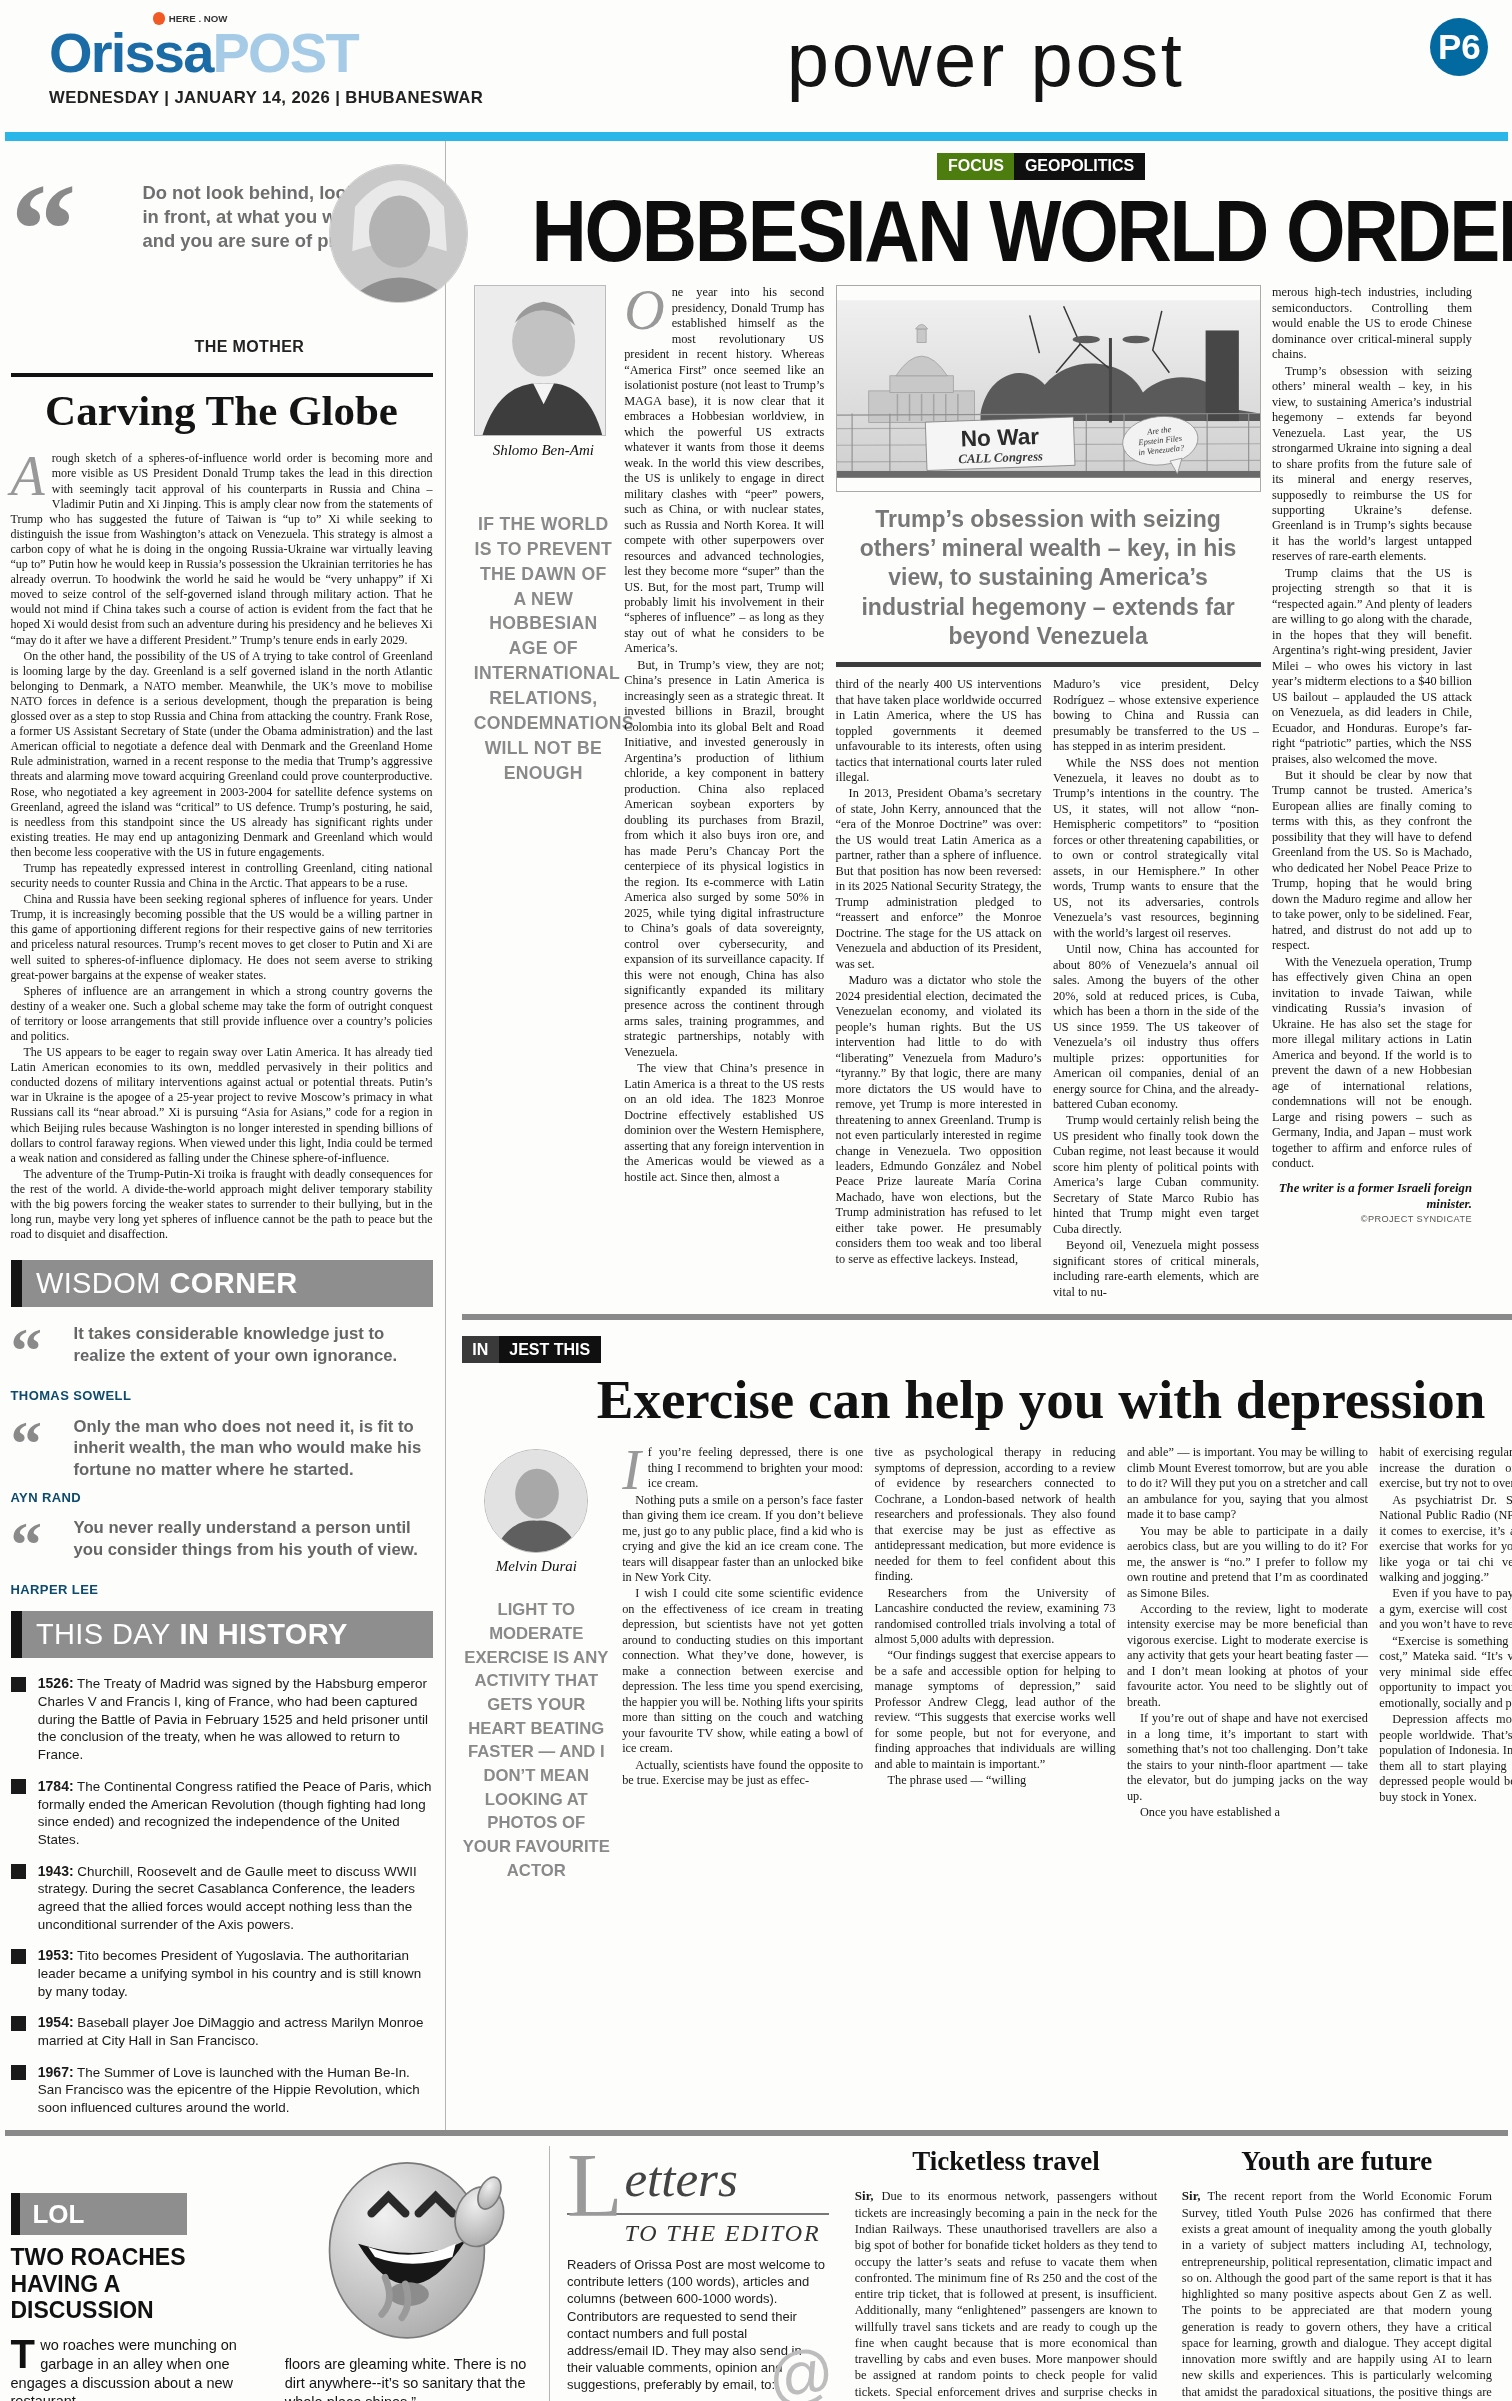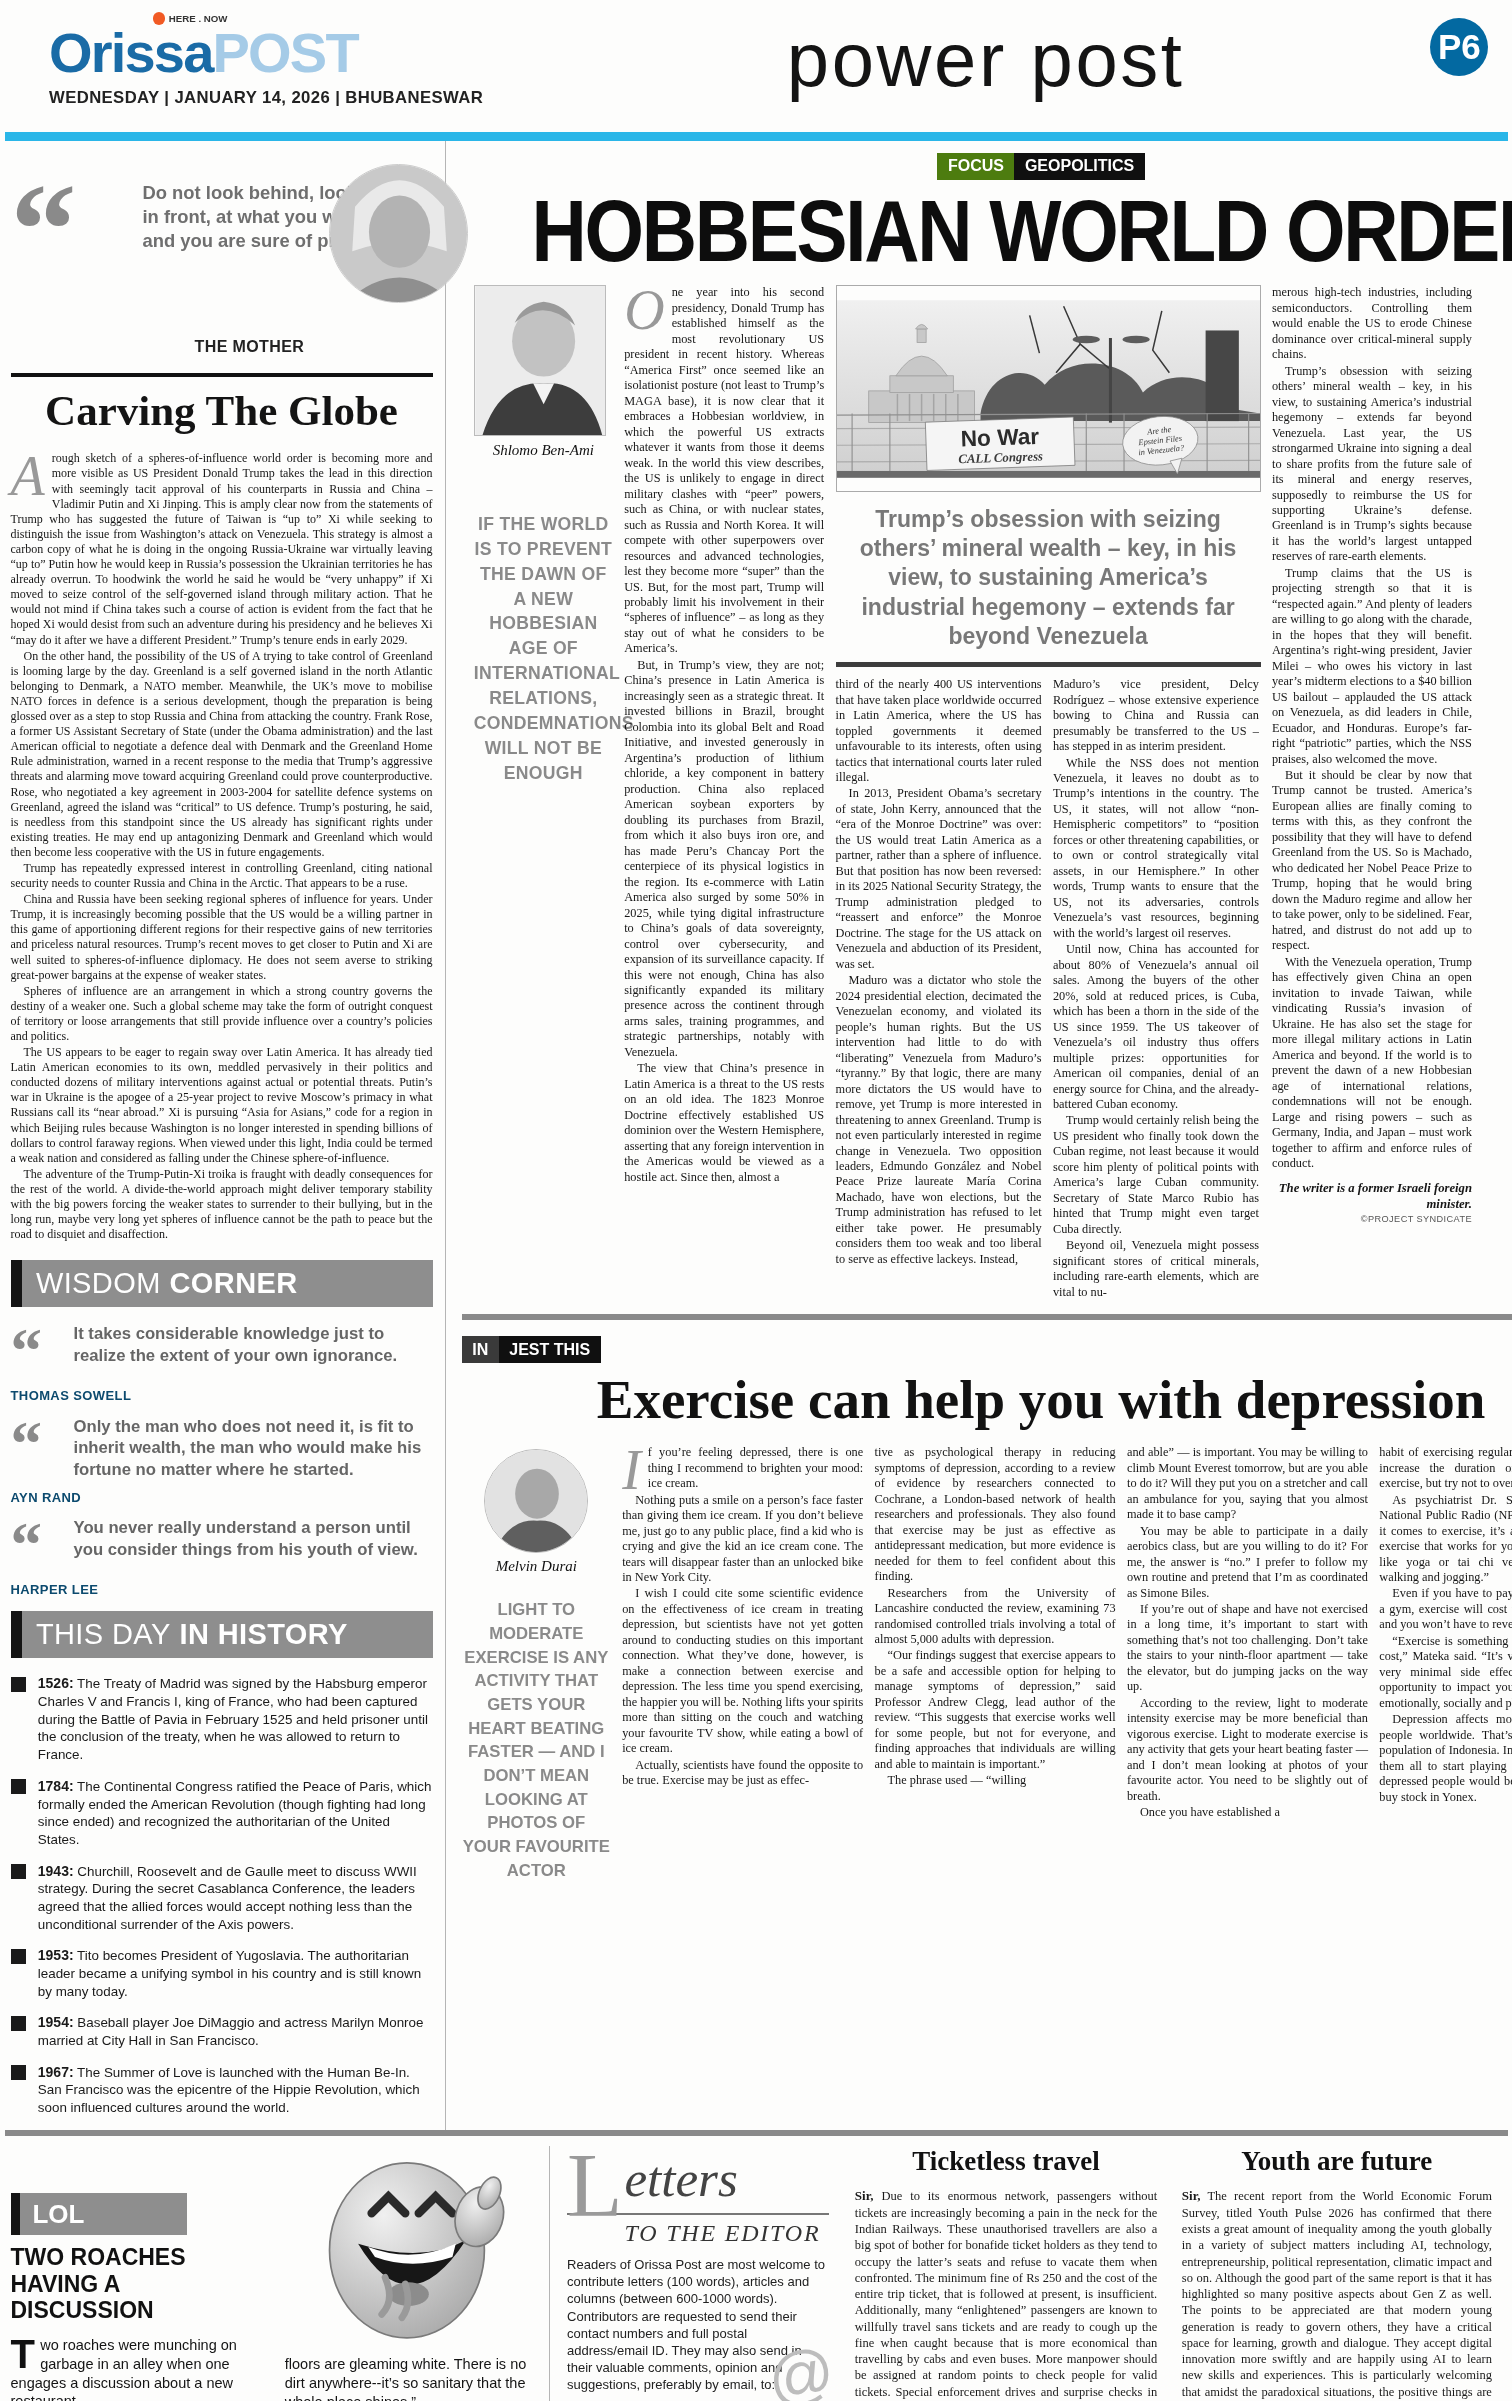--- a/index.html
+++ b/index.html
@@ -196,21 +196,21 @@
             <span>THIS DAY</span>
             <b>IN HISTORY</b>
           </div>
       </div>
       <div class="hist">
         <div class="hist-bullet"></div>
         <p><b>1526:</b> <span>The Treaty of Madrid was signed by the Habsburg emperor Charles V and Francis I, king of France, who had been captured during the Battle of Pavia in February 1525 and held prisoner until the conclusion of the treaty, when he was allowed to return to France.</span></p>
       </div>
       <div class="hist">
         <div class="hist-bullet"></div>
-        <p><b>1784:</b> <span>The Continental Congress ratified the Peace of Paris, which formally ended the American Revolution (though fighting had long since ended) and recognized the authoritarian of the United States.</span></p>
+        <p><b>1784:</b> <span>The Continental Congress ratified the Peace of Paris, which formally ended the American Revolution (though fighting had long since ended) and recognized the independence of the United States.</span></p>
       </div>
       <div class="hist">
         <div class="hist-bullet"></div>
         <p><b>1943:</b> <span>Churchill, Roosevelt and de Gaulle meet to discuss WWII strategy. During the secret Casablanca Conference, the leaders agreed that the allied forces would accept nothing less than the unconditional surrender of the Axis powers.</span></p>
       </div>
       <div class="hist">
         <div class="hist-bullet"></div>
         <p><b>1953:</b> <span>Tito becomes President of Yugoslavia. The authoritarian leader became a unifying symbol in his country and is still known by many today.</span></p>
       </div>
       <div class="hist">
@@ -374,22 +374,22 @@
           </div>
           <div class="jest-col artbody">
             <p>tive as psychological therapy in reducing symptoms of depression, according to a review of evidence by researchers connected to Cochrane, a London-based network of health researchers and professionals. They also found that exercise may be just as effective as antidepressant medication, but more evidence is needed for them to feel confident about this finding.</p>
             <p>Researchers from the University of Lancashire conducted the review, examining 73 randomised controlled trials involving a total of almost 5,000 adults with depression.</p>
             <p>“Our findings suggest that exercise appears to be a safe and accessible option for helping to manage symptoms of depression,” said Professor Andrew Clegg, lead author of the review. “This suggests that exercise works well for some people, but not for everyone, and finding approaches that individuals are willing and able to maintain is important.”</p>
             <p>The phrase used — “willing</p>
           </div>
           <div class="jest-col artbody">
             <p>and able” — is important. You may be willing to climb Mount Everest tomorrow, but are you able to do it? Will they put you on a stretcher and call an ambulance for you, saying that you almost made it to base camp?</p>
             <p>You may be able to participate in a daily aerobics class, but are you willing to do it? For me, the answer is “no.” I prefer to follow my own routine and pretend that I’m as coordinated as Simone Biles.</p>
+            <p>According to the review, light to moderate intensity exercise may be more beneficial than vigorous exercise. Light to moderate exercise is any activity that gets your heart beating faster — and I don’t mean looking at photos of your favourite actor. You need to be slightly out of breath.</p>
             <p>If you’re out of shape and have not exercised in a long time, it’s important to start with something that’s not too challenging. Don’t take the stairs to your ninth-floor apartment — take the elevator, but do jumping jacks on the way up.</p>
-            <p>According to the review, light to moderate intensity exercise may be more beneficial than vigorous exercise. Light to moderate exercise is any activity that gets your heart beating faster — and I don’t mean looking at photos of your favourite actor. You need to be slightly out of breath.</p>
             <p>Once you have established a</p>
           </div>
           <div class="jest-col artbody">
             <p>habit of exercising regularly, you can gradually increase the duration or intensity of your exercise, but try not to overdo it.</p>
             <p>As psychiatrist Dr. Stephen Mateka told National Public Radio (NPR) in the US, “When it comes to exercise, it’s about just finding the exercise that works for you, such as something like yoga or tai chi versus something like walking and jogging.”</p>
             <p>Even if you have to pay a membership fee to a gym, exercise will cost you less than therapy and you won’t have to reveal any family secrets.</p>
             <p>“Exercise is something that is extremely low cost,” Mateka said. “It’s very accessible. It has very minimal side effects. And it has the opportunity to impact you positively, mentally, emotionally, socially and physically.”</p>
             <p>Depression affects more than 280 million people worldwide. That’s equal to the entire population of Indonesia. Imagine if we could get them all to start playing badminton. The only depressed people would be the ones who didn’t buy stock in Yonex.</p>
           </div>
         </div>

